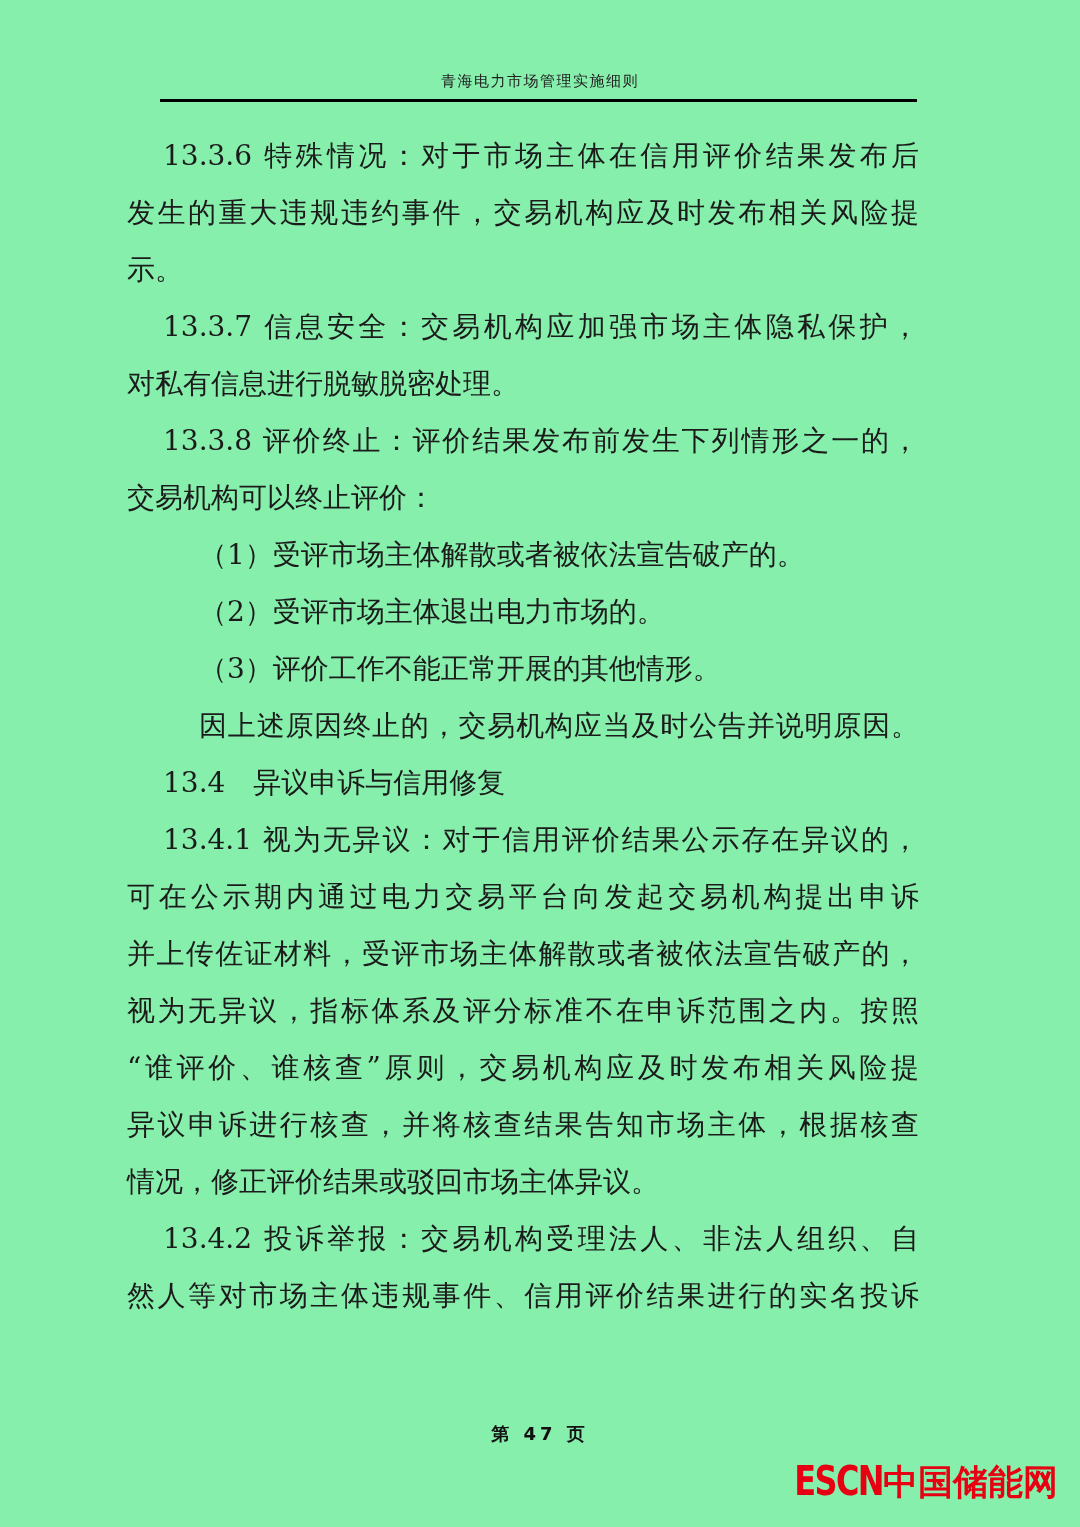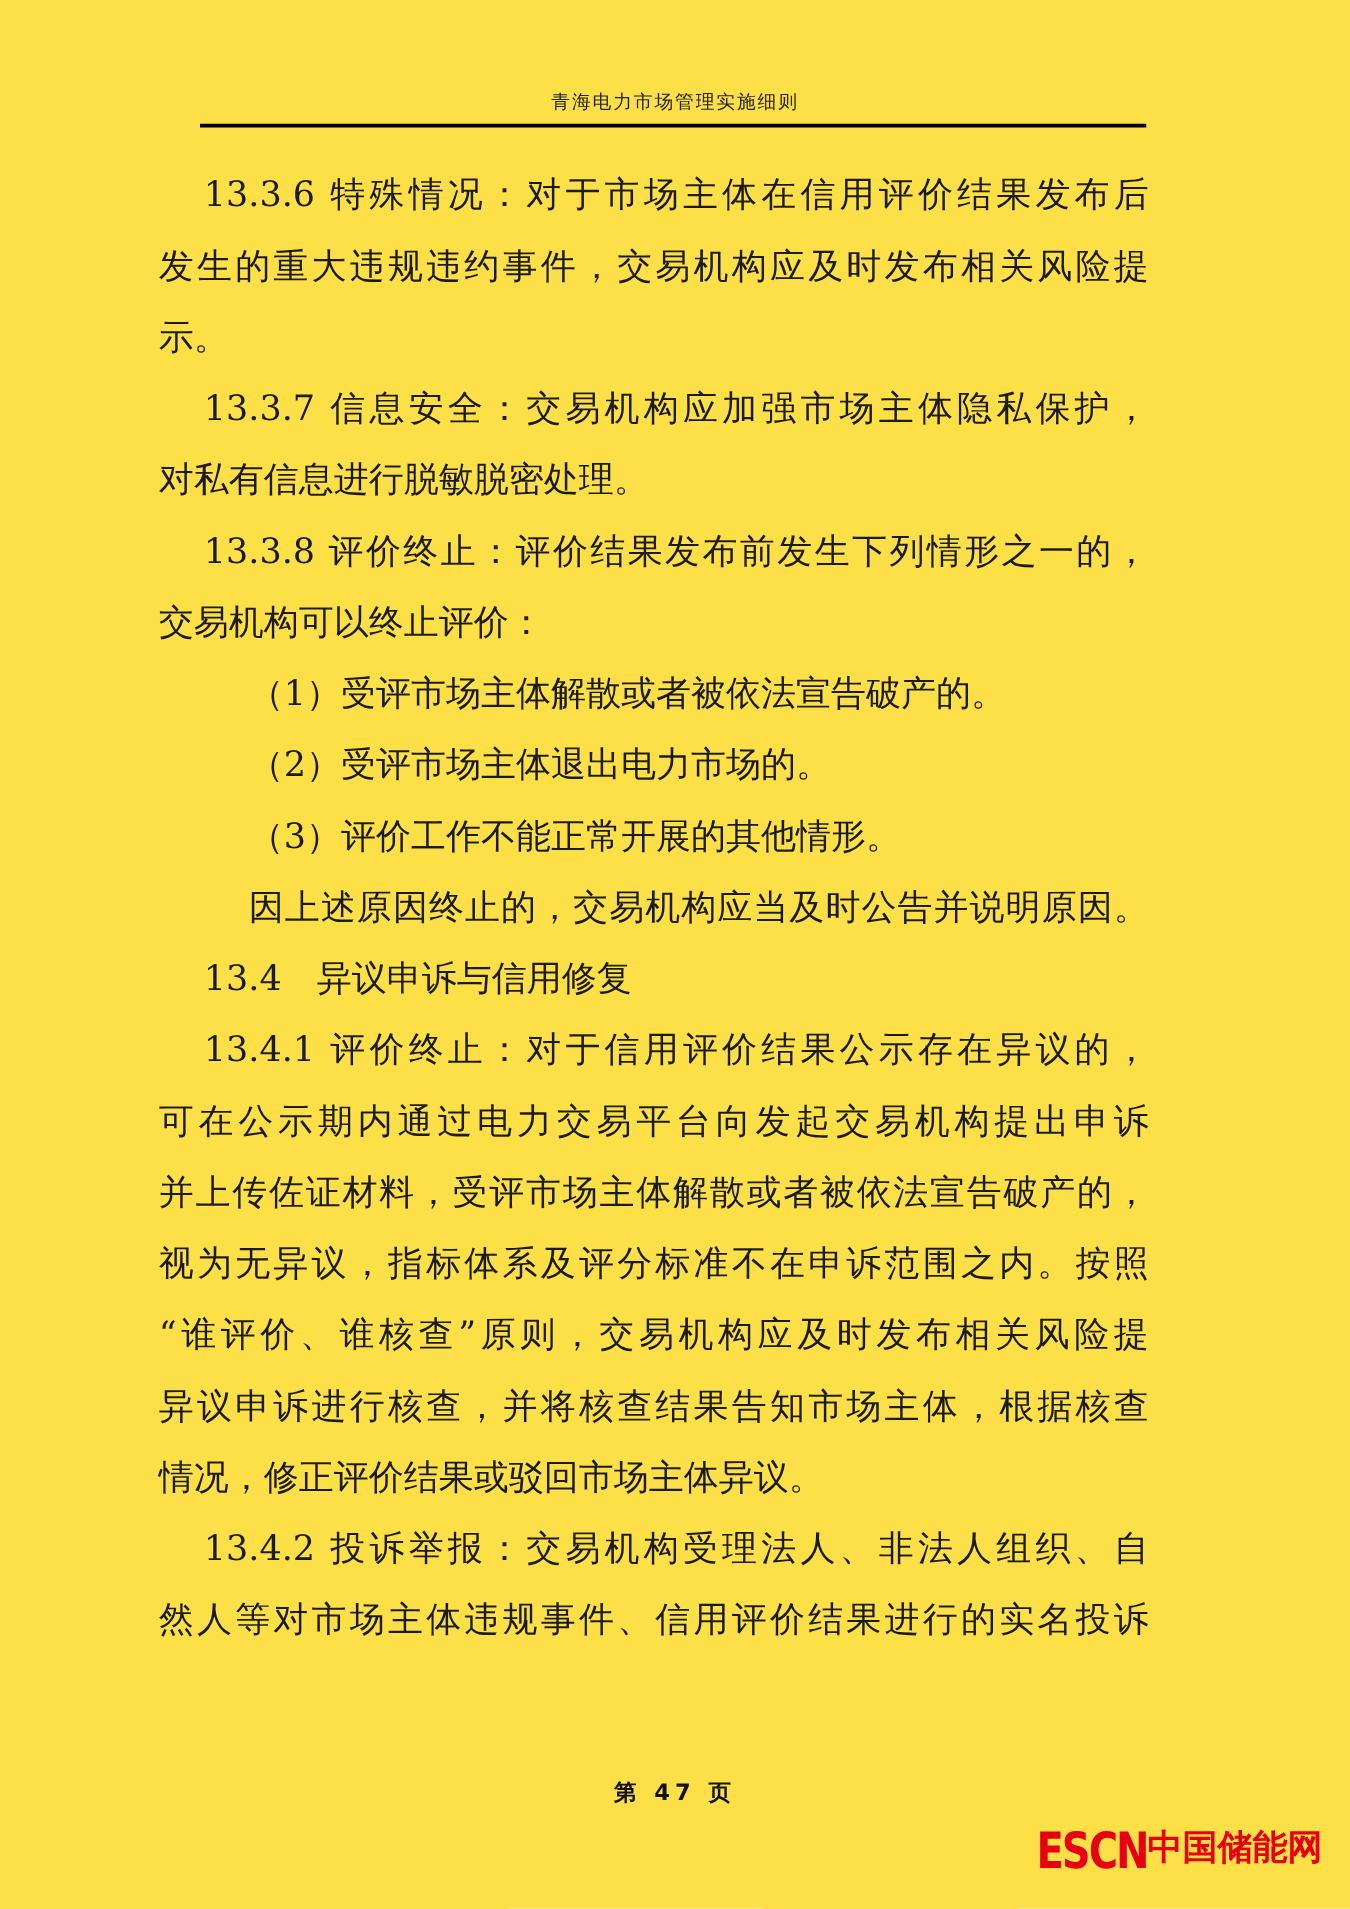--- a/index.html
+++ b/index.html
@@ -1,19 +1,19 @@
 <!DOCTYPE html>
 <html><head>
 <meta charset="utf-8">
 <style>
   html,body{margin:0;padding:0;background:#ffffff;}
   .page{
     position:relative;
     width:1080px;height:1527px;
-    background:#fde047;
+    background:#86efac;
     font-family:"DejaVu Serif", serif;
     color:#1c1c1c;
     overflow:hidden;
   }
   
   .header-title{
     position:absolute;top:72px;left:0;width:100%;
     text-align:center;
     font-size:15px;letter-spacing:1.5px;color:#222;
   }
@@ -52,22 +52,22 @@
     display:flex;align-items:center;gap:0;
     color:#e60012;
   }
   .escn-latin{
     font-family:"DejaVu Sans", sans-serif;
     font-weight:800;font-size:40px;letter-spacing:-2px;
     transform:scaleX(0.8);transform-origin:right center;
     line-height:1;
   }
   .escn-cn{
-    font-family:Liberation Mono, monospace;
-    font-weight:bold;font-size:28px;letter-spacing:0px;
+    font-family:Liberation Sans, sans-serif;
+    font-weight:bold;font-size:35px;letter-spacing:0px;
     line-height:1;
   }
 </style>
 </head>
 <body>
 
 <div class="page">
 
   <div class="header-title">青海电力市场管理实施细则</div>
   <div class="header-rule"></div>
@@ -78,21 +78,21 @@
     <div class="line">示。</div>
     <div class="line indent1 stretch">13.3.7 信息安全：交易机构应加强市场主体隐私保护，</div>
     <div class="line">对私有信息进行脱敏脱密处理。</div>
     <div class="line indent1 stretch">13.3.8 评价终止：评价结果发布前发生下列情形之一的，</div>
     <div class="line">交易机构可以终止评价：</div>
     <div class="line indent2">（1）受评市场主体解散或者被依法宣告破产的。</div>
     <div class="line indent2">（2）受评市场主体退出电力市场的。</div>
     <div class="line indent2">（3）评价工作不能正常开展的其他情形。</div>
     <div class="line indent2 stretch">因上述原因终止的，交易机构应当及时公告并说明原因。</div>
     <div class="line indent1">13.4　异议申诉与信用修复</div>
-    <div class="line indent1 stretch">13.4.1 评价终止：对于信用评价结果公示存在异议的，</div>
+    <div class="line indent1 stretch">13.4.1 视为无异议：对于信用评价结果公示存在异议的，</div>
     <div class="line stretch">可在公示期内通过电力交易平台向发起交易机构提出申诉</div>
     <div class="line stretch">并上传佐证材料，受评市场主体解散或者被依法宣告破产的，</div>
     <div class="line stretch">视为无异议，指标体系及评分标准不在申诉范围之内。按照</div>
     <div class="line stretch">“谁评价、谁核查”原则，交易机构应及时发布相关风险提</div>
     <div class="line stretch">异议申诉进行核查，并将核查结果告知市场主体，根据核查</div>
     <div class="line">情况，修正评价结果或驳回市场主体异议。</div>
     <div class="line indent1 stretch">13.4.2 投诉举报：交易机构受理法人、非法人组织、自</div>
     <div class="line stretch">然人等对市场主体违规事件、信用评价结果进行的实名投诉</div>
   </div>
 

